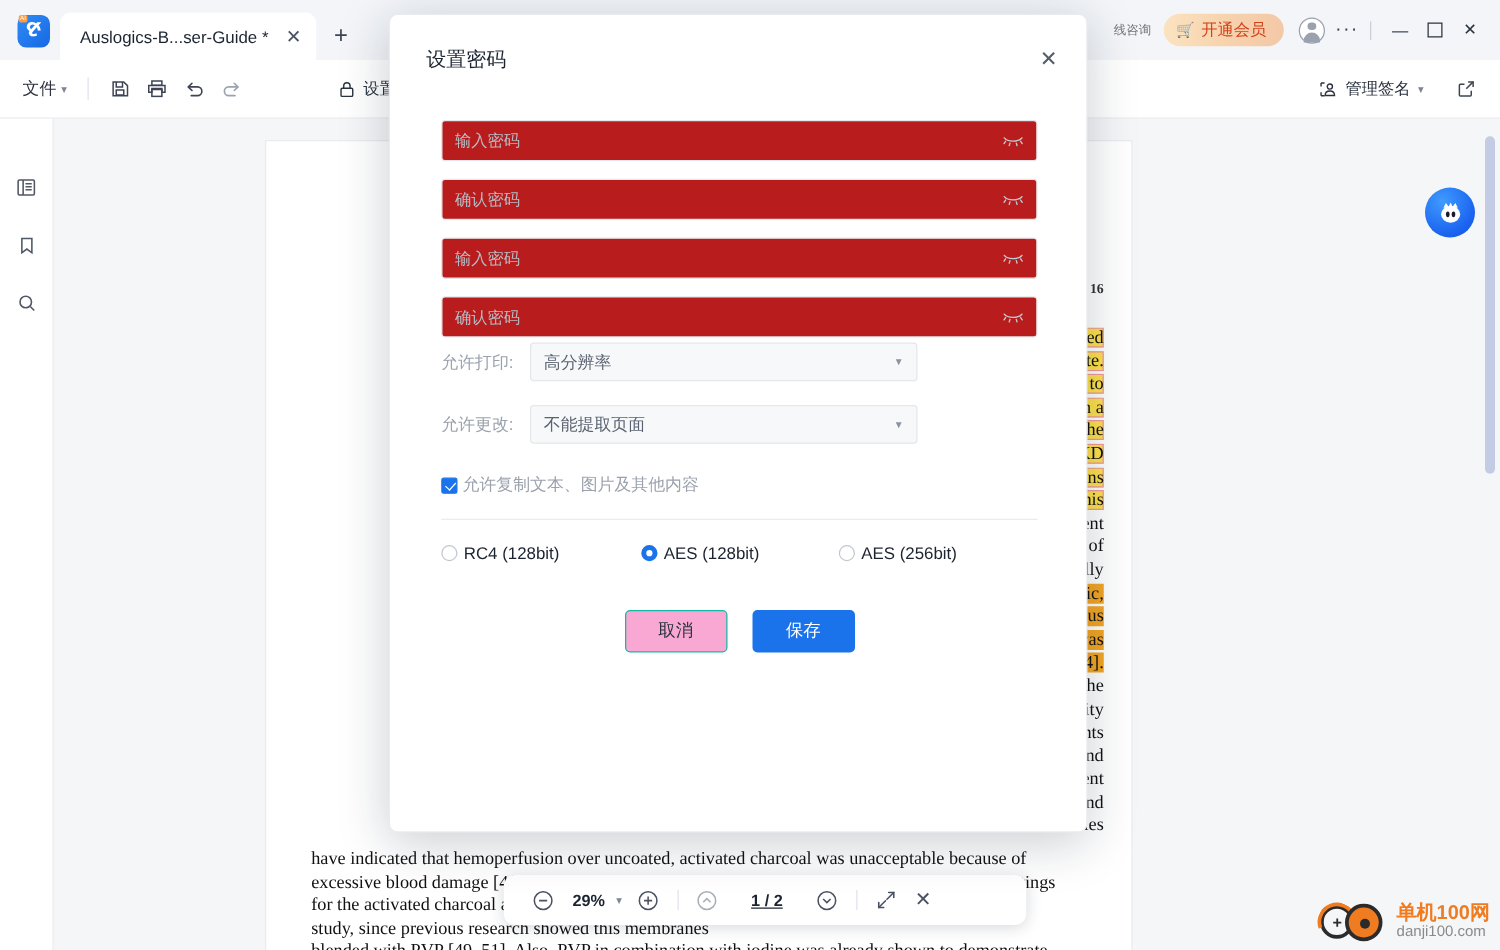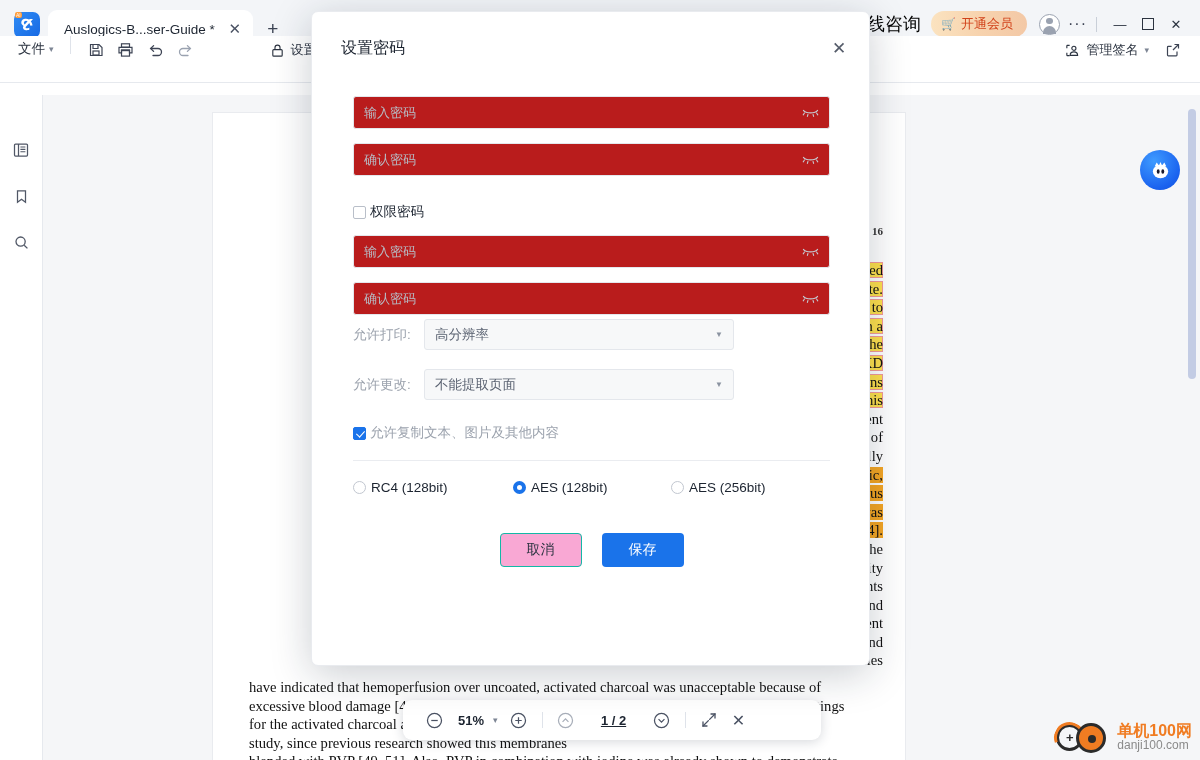--- a/index.html
+++ b/index.html
@@ -37,21 +37,21 @@
   .tab-title { font-size: 13.5px; color: #1c2430; white-space: nowrap; }
   .tab-close, .tab-new {
     width: 24px; height: 24px; border-radius: 4px; display: flex;
     align-items: center; justify-content: center; color: #4a5263; font-size: 15px;
   }
   .tab-new { margin-left: 8px; margin-bottom: 7px; font-size: 19px; color: #3d4454; }
   .tabbar-right {
     margin-left: auto; display: flex; align-items: center; gap: 0px;
     padding-bottom: 11px; padding-right: 10px;
   }
-  .svc-link { font-size: 18px; color: #000000; margin-right: 10px; white-space: nowrap; text-align: right; }
+  .svc-link { font-size: 10px; color: #737373; margin-right: 10px; white-space: nowrap; text-align: right; }
   .vip-btn {
     height: 26px; border-radius: 13px; padding: 0 14px 0 10px;
     background: linear-gradient(90deg,#fbe3c0 0%,#f7d3ae 50%,#f3c8a6 100%);
     display: flex; align-items: center; gap: 5px;
     font-size: 13px; color: #d1421a; white-space: nowrap;
   }
   .cart { font-size: 12px; color: #ef4a23; }
   .avatar {
     width: 21px; height: 21px; border-radius: 50%; border: 1.4px solid #9aa2b0;
     margin-left: 12px; position: relative; background: #fff; flex: none;
@@ -67,37 +67,37 @@
   .dots { font-size: 16px; color: #3d4454; margin-left: 8px; letter-spacing:1px; }
   .vsep { width:1px; height:15px; background:#c9cfd8; margin:0 9px; }
   .wbtn {
     width: 28px; height: 22px; display:flex; align-items:center; justify-content:center;
     color:#2b3340; font-size: 13px;
   }
   .wbtn.sq::after { content:""; width:10px; height:10px; border:1.3px solid #2b3340; }
 
   
   .toolbar {
-    position: absolute; left:0; top:36px; width:1200px; height:47px;
-    background:#fff; display:flex; align-items:flex-start; padding:0 12px;
+    position: absolute; left:0; top:48px; width:1200px; height:47px;
+    background:#fff; display:flex; align-items:center; padding:0 12px;
     border-bottom: 1px solid #e6e9ee;
   }
   .file-menu { font-size: 13.5px; color:#2b3340; display:flex; align-items:center; gap:4px; padding: 4px 6px; }
   .caret { font-size: 9px; color:#7d8594; }
   .tsep { width:1px; height:18px; background:#dfe3ea; margin:0 10px; }
   .ticon {
     width:30px; height:28px; display:flex; align-items:center; justify-content:center;
     color:#3d4454;
   }
   .tb-center { display:flex; align-items:center; gap:4px; margin-left: 60px; }
   .tb-item {
     display:flex; align-items:center; gap:6px; padding:5px 9px; border-radius:5px;
     font-size:13px; color:#2b3340; white-space:nowrap;
   }
-  .tb-right { margin-left:auto; display:flex; align-items:center; }
+  .tb-right { margin-left:auto; display:flex; align-items:center; gap: 10px; }
 
   
   .rail {
     position:absolute; left:0; top:95px; width:43px; height:665px;
     background:#fff; border-right:1px solid #e6e9ee;
     display:flex; flex-direction:column; align-items:center; padding-top:42px; gap:20px;
   }
   .rail-btn { width:26px; height:26px; display:flex; align-items:center; justify-content:center; color:#505766; }
 
   
@@ -399,21 +399,21 @@
       </svg>
     </div>
 
     <div class="fbar">
       <div class="fb-ic">
         <svg width="19" height="19" viewBox="0 0 20 20" fill="none" stroke="#4a5263" stroke-width="1.3">
             <circle cx="10" cy="10" r="7.4"></circle>
             <path d="M6.6 10h6.8"></path>
           </svg>
       </div>
-      <span class="zoomval">51%</span>
+      <span class="zoomval">29%</span>
       <span class="caret" style="margin-right:6px">▾</span>
       <div class="fb-ic">
         <svg width="19" height="19" viewBox="0 0 20 20" fill="none" stroke="#4a5263" stroke-width="1.3">
             <circle cx="10" cy="10" r="7.4"></circle>
             <path d="M6.6 10h6.8M10 6.6v6.8"></path>
           </svg>
       </div>
       <div class="fsep"></div>
       <div class="fb-ic">
         <svg width="19" height="19" viewBox="0 0 20 20" fill="none" stroke="#a8aeb9" stroke-width="1.3">
@@ -479,24 +479,20 @@
           <svg width="17" height="11" viewBox="0 0 18 11" fill="none" stroke="#c5c9d1" stroke-width="1.15" stroke-linecap="round">
             <path d="M1.5 3.2C4 6.8 14 6.8 16.5 3.2"></path>
               <path d="M2.6 6.1 1.3 8"></path>
               <path d="M6.3 7.6 5.7 9.7"></path>
               <path d="M11.7 7.6l.6 2.1"></path>
               <path d="M15.4 6.1 16.7 8"></path>
           </svg>
         </span>
       </div>
 
-      <div class="cbrow" style="margin-top:27px">
-        <span class="cbox"></span>
-        <span class="cblabel">权限密码</span>
-      </div>
 
       <div class="pwfield">
         <span class="ph">输入密码</span>
         <span class="eye">
           <svg width="17" height="11" viewBox="0 0 18 11" fill="none" stroke="#c5c9d1" stroke-width="1.15" stroke-linecap="round">
             <path d="M1.5 3.2C4 6.8 14 6.8 16.5 3.2"></path>
               <path d="M2.6 6.1 1.3 8"></path>
               <path d="M6.3 7.6 5.7 9.7"></path>
               <path d="M11.7 7.6l.6 2.1"></path>
               <path d="M15.4 6.1 16.7 8"></path>

